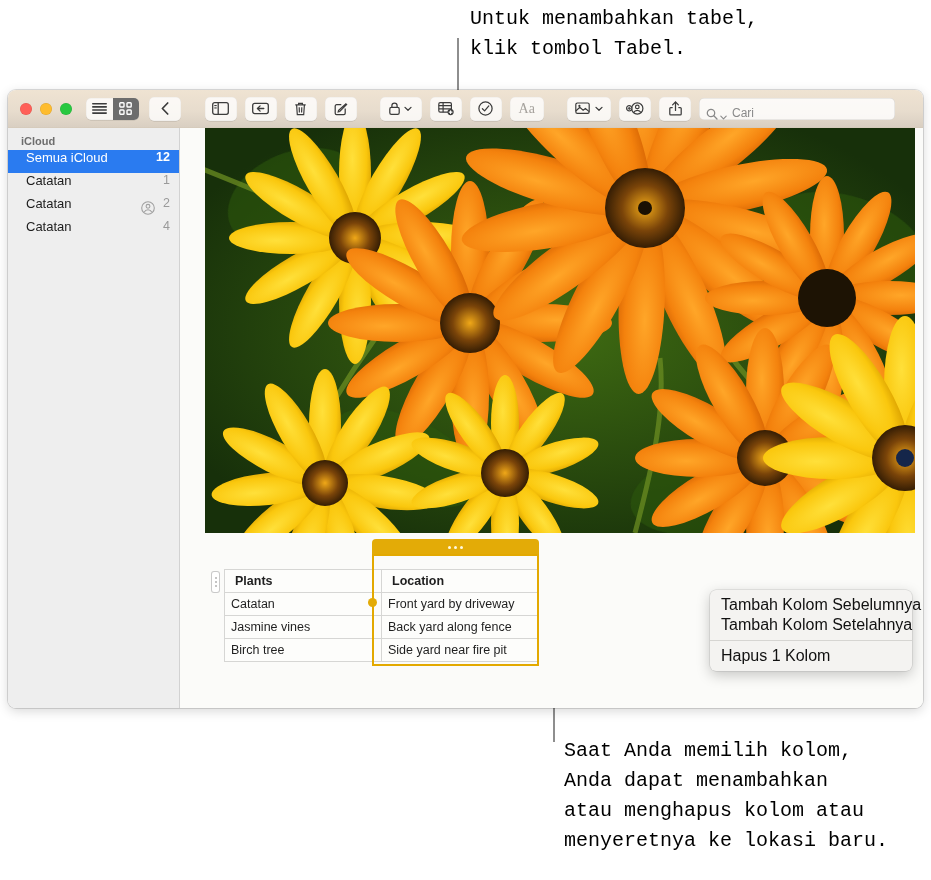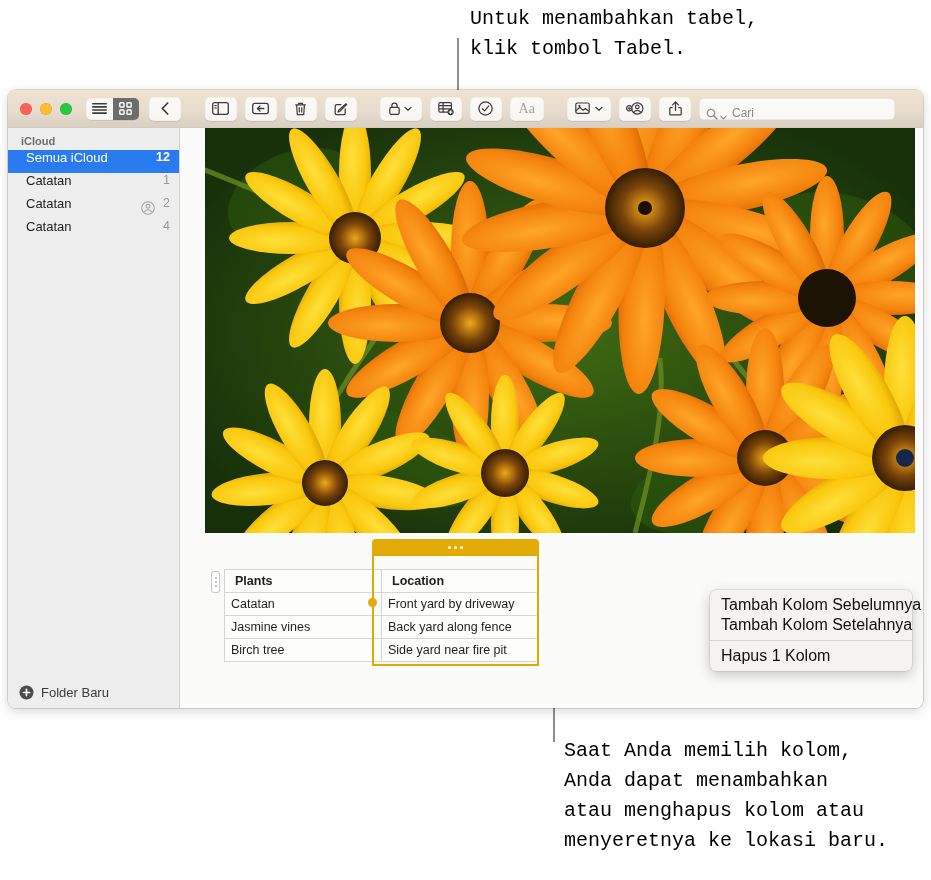--- a/index.html
+++ b/index.html
@@ -530,30 +530,20 @@
         </span>
         <span class="sb-count">2</span>
       </div>
 
 
       <div class="sb-item">
         <span class="sb-label">Catatan</span>
         <span class="sb-count">4</span>
       </div>
 
-      <div id="new-folder">
-        <svg width="15" height="15" viewBox="0 0 15 15">
-          <circle cx="7.5" cy="7.5" r="7" fill="#4d4d4d"></circle>
-          <g stroke="#ffffff" stroke-width="1.6" stroke-linecap="round">
-              <line x1="4.3" y1="7.5" x2="10.7" y2="7.5"></line>
-              <line x1="7.5" y1="4.3" x2="7.5" y2="10.7"></line>
-            </g>
-        </svg>
-        <span class="lbl">Folder Baru</span>
-      </div>
     </div>
 
     <div id="content">
 
       <div id="note-photo">
         <svg width="710" height="405" viewBox="0 0 710 405">
           <defs>
             <radialGradient id="gLeaf" cx="50%" cy="50%" r="60%">
               <stop offset="0%" stop-color="#3f6b12"></stop>
                 <stop offset="100%" stop-color="#17300a"></stop>

